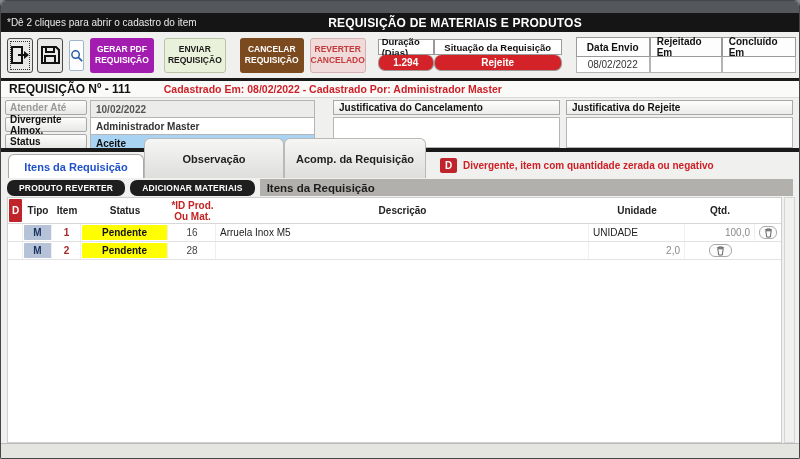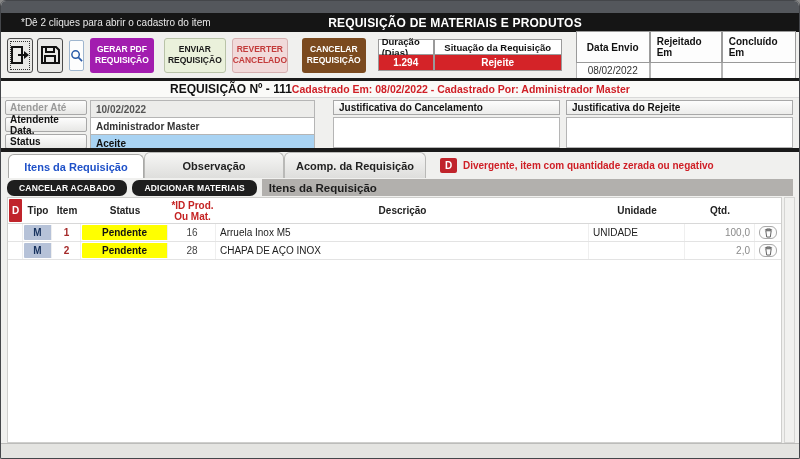--- a/index.html
+++ b/index.html
@@ -3,21 +3,21 @@
 <meta charset="utf-8">
 <style>
   * { margin:0; padding:0; box-sizing:border-box; }
   html,body { width:800px; height:459px; font-family:"Liberation Sans", sans-serif; background:#888; }
   .window { width:800px; height:459px; background:#f0f0ee; border:1px solid #44464a;
             border-radius:6px 6px 2px 2px; overflow:hidden; display:flex; flex-direction:column; }
   
   .chrome { height:12px; background:#54575c; flex:0 0 auto; }
   
   .titlebar { height:19px; background:#151515; color:#fff; display:flex; align-items:center; flex:0 0 auto; }
-  .titlebar .hint { font-size:10px; padding-left:20px; width:260px; color:#e8e8e8; }
+  .titlebar .hint { font-size:10px; padding-left:6px; width:260px; color:#e8e8e8; }
   .titlebar .title { flex:1; text-align:center; font-size:12px; font-weight:bold; letter-spacing:.2px; margin-right:150px; }
   
   .toolbar { height:46px; display:flex; align-items:center; padding:0 4px 0 6px; gap:4px; flex:0 0 auto; }
   .iconbtn { width:38px; height:35px; background:#e9e9e7; border:1px solid #4a4a4a; border-radius:3px;
              display:flex; align-items:center; justify-content:center; }
   .iconbtn.focus { outline:1px dotted #333; outline-offset:-4px; }
   .searchbtn { width:19px; height:31px; background:#fdfdfd; border:1px solid #9fb6cf; border-radius:2px;
                display:flex; align-items:center; justify-content:center; margin:0 2px; }
   .tbtn { height:35px; border-radius:3px; font-weight:bold; font-size:8.5px; line-height:1.25;
           text-align:center; padding:2px 4px; display:flex; align-items:center; justify-content:center;
@@ -25,53 +25,53 @@
   .tbtn.black { background:#a21caf; color:#fff; width:74px; }
   .tbtn.green { background:#eaf1db; color:#1a1a1a; border-color:#b9c3a8; width:62px; margin-left:6px; }
   .tbtn.brown { background:#7b4a1f; color:#fff; width:64px; margin-left:10px; }
   .tbtn.pink  { background:#f1dada; color:#c33b3b; border-color:#d6b0b0; width:56px; margin-left:2px; }
   .stat-group { display:flex; margin-left:8px; }
   .stat { display:flex; flex-direction:column; }
   .stat .lab { background:#fff; border:1px solid #9a9a9a; font-size:9.5px; font-weight:bold; color:#111;
                height:16px; display:flex; align-items:center; justify-content:center; padding:0 3px; }
   .stat .val { border:1px solid #9a9a9a; border-top:none; font-size:10px; font-weight:bold;
                height:16px; display:flex; align-items:center; justify-content:center; }
-  .stat .val.red { background:#d42328; color:#fff; }
+  .stat .val.red { background:#d42328; color:#fff;border-radius:7px; }
   .dates-group { display:flex; margin-left:10px; }
   .dcell { display:flex; flex-direction:column; }
   .dcell .lab { background:#fdfdfd; border:1px solid #9a9a9a; font-size:10px; font-weight:bold; color:#111;
-                height:32px; display:flex; align-items:center; justify-content:center; padding:0 6px; }
+                height:20px; display:flex; align-items:center; justify-content:center; padding:0 6px; }
   .dcell .val { background:#fff; border:1px solid #b5b5b5; border-top:none; font-size:10px; color:#333;
                 height:16px; display:flex; align-items:center; justify-content:center; min-height:16px; }
   .sep-black { height:3px; background:#1a1a1a; flex:0 0 auto; }
   .sep-black.thick { height:4px; }
   
-  .req-header { height:17px; background:#fafaf8; display:flex; align-items:center; justify-content:center;
-                padding:0 8px; border-bottom:1px solid #d9d9d9; flex:0 0 auto; }
+  .req-header { height:17px; background:#fafaf8; display:flex; align-items:center; justify-content:flex-start;
+                padding:0 8px; border-bottom:1px solid #d9d9d9; flex:0 0 auto;gap:33px; }
   .req-header .num { font-size:12px; font-weight:bold; color:#111; }
   .req-header .cad { font-size:10.5px; font-weight:bold; color:#cf1f26; }
   
   .form { height:50px; display:flex; padding:2px 6px 0 4px; gap:10px; flex:0 0 auto; }
   .fields { width:310px; display:flex; flex-direction:column; gap:2px; }
   .frow { display:flex; gap:3px; height:15px; }
   .flabel { width:82px; background:linear-gradient(#fdfdfd,#e7e7e5); border:1px solid #a8a8a8; border-radius:2px;
             font-size:10px; font-weight:bold; color:#111; display:flex; align-items:center; padding:0 4px; }
   .flabel.dis { color:#9a9a9a; }
   .fvalue { flex:1; background:#fff; border:1px solid #b5b5b5; font-size:10px; font-weight:bold; color:#333;
             display:flex; align-items:center; padding:8px 5px; }
   .fvalue.gray { background:#ececea; color:#555; }
   .fvalue.blue { background:#a9d3f3; color:#111; }
   .justifs { flex:1; display:flex; gap:6px;margin-left:8px; }
   .jpanel { flex:1; display:flex; flex-direction:column; }
   .jhead { height:15px; background:linear-gradient(#fdfdfd,#ececea); border:1px solid #a8a8a8;
            font-size:10px; font-weight:bold; color:#111; display:flex; align-items:center; padding:0 5px; }
   .jbody { flex:1; margin-top:2px; background:#fff; border:1px solid #b5b5b5; font-size:10px; color:#333; padding:2px 4px; }
   
   .tabsrow { height:26px; display:flex; align-items:flex-end; padding:0 0 0 7px; flex:0 0 auto; }
-  .tab { height:26px; display:flex; align-items:center; justify-content:center; font-size:11px; font-weight:bold;
+  .tab { height:40px; display:flex; align-items:center; justify-content:center; font-size:11px; font-weight:bold;
          border:1px solid #b9b9b7; border-bottom:none; border-radius:6px 6px 0 0; background:linear-gradient(#f6f6f5,#dededc);
          color:#222; }
   .tab.active { background:#fff; color:#1f51c8; height:24px; border-color:#a9a9a7; position:relative; z-index:2; }
   .tab.t1 { width:136px; } .tab.t2 { width:140px; } .tab.t3 { width:142px; }
   .legend { display:flex; align-items:center; gap:6px; margin:0 0 5px 14px; }
   .dbadge { width:17px; height:15px; background:#c0242b; color:#fff; font-size:10px; font-weight:bold;
             display:flex; align-items:center; justify-content:center; border-radius:2px; }
   .legtext { font-size:10px; font-weight:bold; color:#cf1f26; }
   
   .subbar { height:19px; display:flex; align-items:center; padding:0 6px; gap:5px; flex:0 0 auto; }
@@ -138,22 +138,22 @@
     <div class="searchbtn">
       <span>
         <svg width="13" height="13" viewBox="0 0 14 14">
             <circle cx="6" cy="6" r="4" fill="none" stroke="#2a5ba8" stroke-width="1.6"></circle>
             <path d="M9 9l4 4" stroke="#2a5ba8" stroke-width="1.8"></path>
           </svg>
       </span>
     </div>
     <div class="tbtn black">GERAR PDF REQUISIÇÃO</div>
     <div class="tbtn green">ENVIAR REQUISIÇÃO</div>
+    <div class="tbtn brown">CANCELAR REQUISIÇÃO</div>
     <div class="tbtn pink">REVERTER CANCELADO</div>
-    <div class="tbtn brown">CANCELAR REQUISIÇÃO</div>
 
     <div class="stat-group">
       <div class="stat" style="width:56px">
         <div class="lab">Duração (Dias)</div>
         <div class="val red">1.294</div>
       </div>
       <div class="stat" style="width:128px">
         <div class="lab">Situação da Requisição</div>
         <div class="val red">Rejeite</div>
       </div>
@@ -183,21 +183,21 @@
     <div class="cad">Cadastrado Em: 08/02/2022 - Cadastrado Por: Administrador Master</div>
   </div>
 
   <div class="form">
     <div class="fields">
       <div class="frow">
         <div class="flabel dis">Atender Até</div>
         <div class="fvalue gray">10/02/2022</div>
       </div>
       <div class="frow">
-        <div class="flabel">Atendente Data.</div>
+        <div class="flabel">Divergente Almox.</div>
         <div class="fvalue">Administrador Master</div>
       </div>
       <div class="frow">
         <div class="flabel">Status</div>
         <div class="fvalue blue">Aceite</div>
       </div>
     </div>
     <div class="justifs">
       <div class="jpanel">
         <div class="jhead">Justificativa do Cancelamento</div>
@@ -216,21 +216,21 @@
     <div class="tab t1 active">Itens da Requisição</div>
     <div class="tab t2">Observação</div>
     <div class="tab t3">Acomp. da Requisição</div>
     <div class="legend">
       <div class="dbadge">D</div>
       <div class="legtext">Divergente, item com quantidade zerada ou negativo</div>
     </div>
   </div>
 
   <div class="subbar">
-    <div class="sbtn">CANCELAR ACABADO</div>
+    <div class="sbtn">PRODUTO REVERTER</div>
     <div class="sbtn">ADICIONAR MATERIAIS</div>
     <div class="graybar">Itens da Requisição</div>
   </div>
 
   <div class="table-area">
     <div class="grid">
       <div class="trow head">
         <div class="hcell dhead">D</div>
         <div class="hcell">Tipo</div>
         <div class="hcell">Item</div>
@@ -262,21 +262,20 @@
           </div>
         </div>
       </div>
 
       <div class="trow data">
         <div class="cell center"></div>
         <div class="cell tipo">M</div>
         <div class="cell item">2</div>
         <div class="cell status">Pendente</div>
         <div class="cell id">28</div>
-        <div class="cell">CHAPA DE AÇO INOX</div>
         <div class="cell"></div>
         <div class="cell right qtd">2,0</div>
         <div class="cell center" style="border-right:none">
           <div class="delbtn">
             <span>
               <svg width="9" height="10" viewBox="0 0 10 11">
                   <path d="M1 2h8M3 2V1h4v1" fill="none" stroke="#555" stroke-width="1"></path>
                   <path d="M2 3l1 7h4l1-7z" fill="none" stroke="#555" stroke-width="1"></path>
                 </svg>
             </span>

